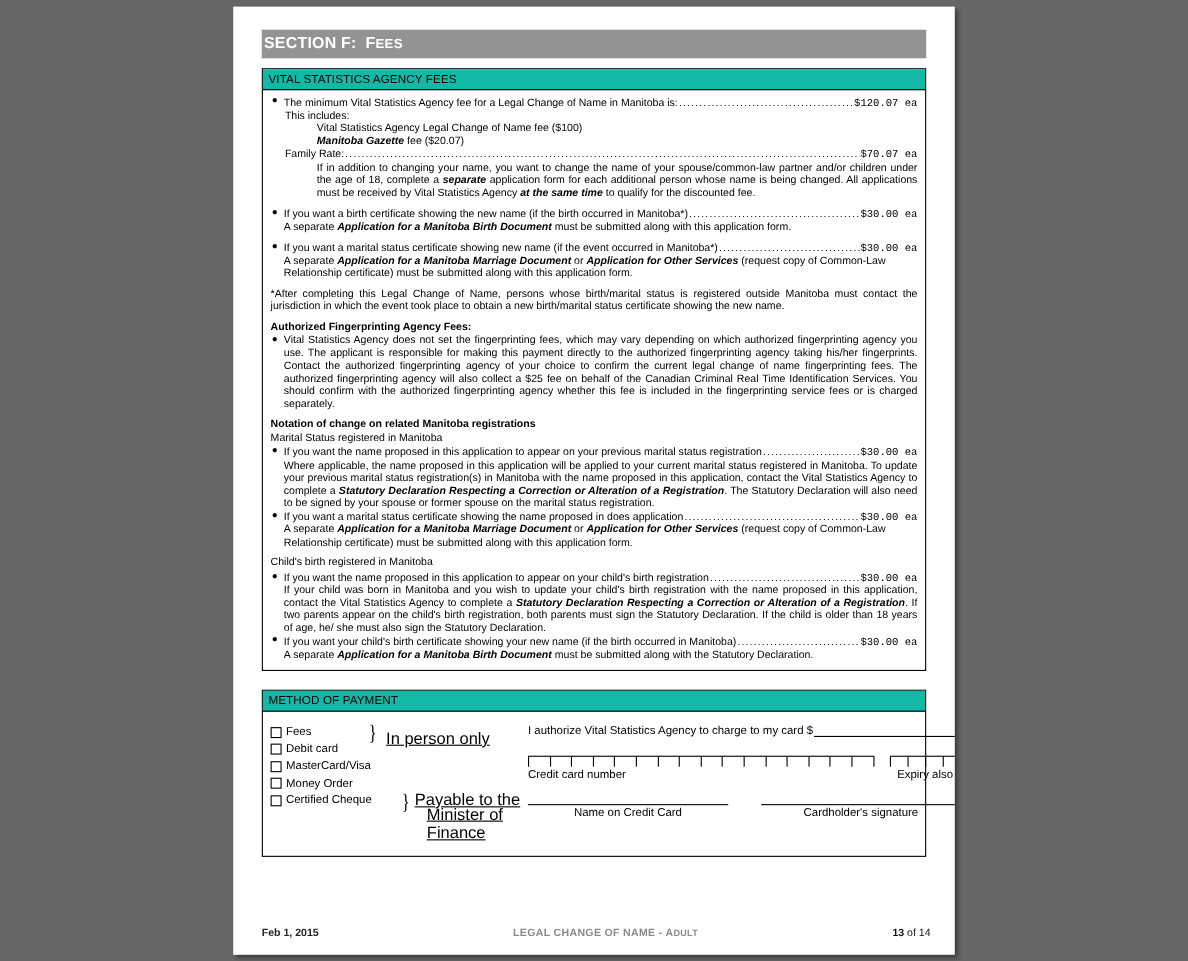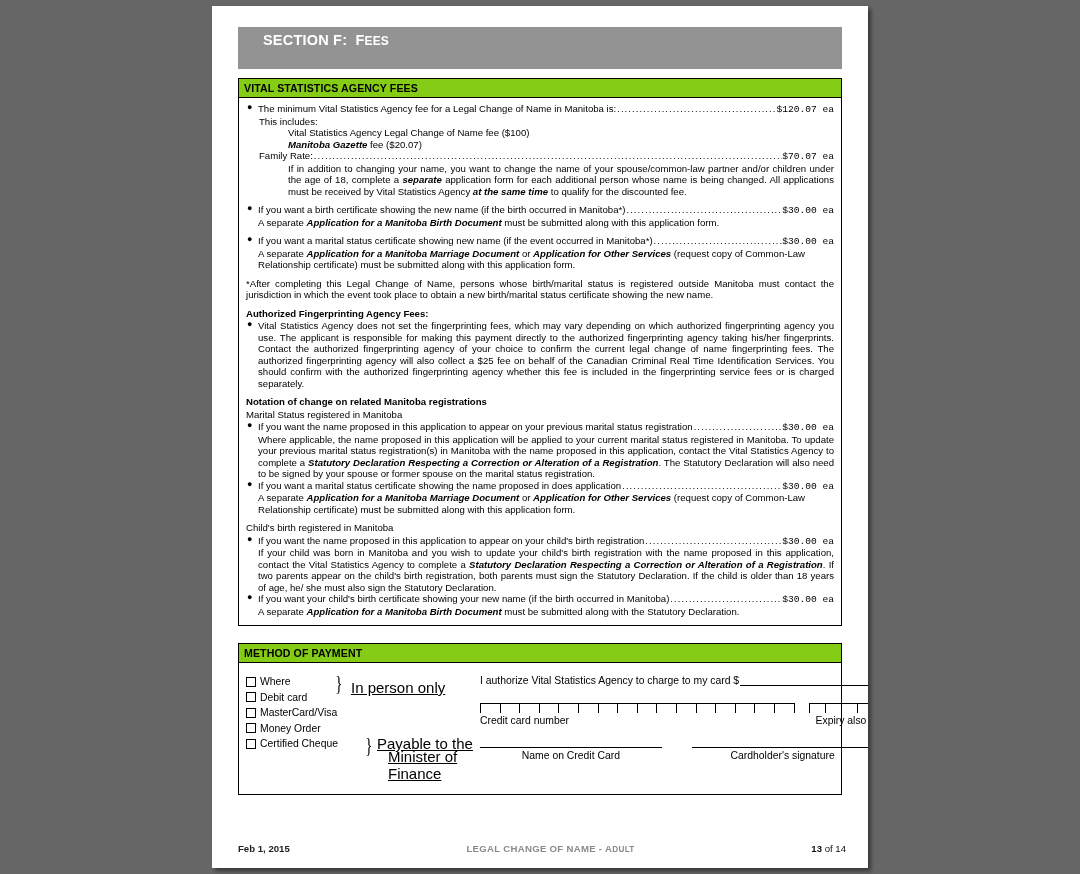--- a/index.html
+++ b/index.html
@@ -30,39 +30,39 @@
     position: absolute;
     left: 26px;
     top: 21px;
     width: 604px;
   }
 
   
   .section-bar {
     background: #939393;
     color: #ffffff;
-    height: 42px;
+    height: 26px;
     line-height: 26px;
-    padding-left: 25px;
+    padding-left: 2px;
     font-weight: bold;
     letter-spacing: 0.2px;
     margin-bottom: 9px;
   }
   .section-bar .big { font-size: 14.5px; }
   .section-bar .smallcaps { font-size: 12px; }
   .section-bar .smallcaps .cap { font-size: 14.5px; }
 
   
   .box {
     border: 1.4px solid #000000;
   }
   .box-head {
-    background: #84cc16;
+    background: #14b8a6;
     border-bottom: 1.4px solid #000000;
-    font-weight: bold;
+    font-weight: normal;
     font-size: 10.6px;
     padding: 3px 0 3px 5px;
     letter-spacing: 0.1px;
   }
   .box-body {
     padding: 5px 7px 8px 7px;
     font-size: 9.6px;
     line-height: 1.2;
     color: #000;
   }
@@ -337,21 +337,21 @@
       </div>
     </div>
 
     <div class="box" id="pay-box">
       <div class="box-head">METHOD OF PAYMENT</div>
       <div id="pay-body">
 
         <div id="pay-left">
           <div class="cb-row">
             <span class="cb"></span>
-            <span>Where</span>
+            <span>Fees</span>
           </div>
           <div class="cb-row">
             <span class="cb"></span>
             <span>Debit card</span>
           </div>
           <div class="cb-row">
             <span class="cb"></span>
             <span>MasterCard/Visa</span>
           </div>
           <div class="cb-row">

